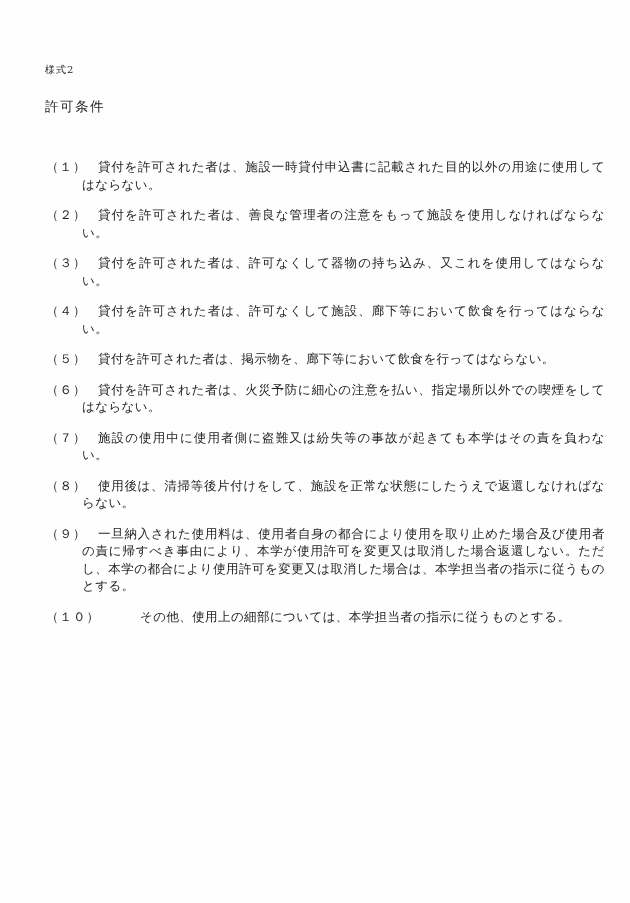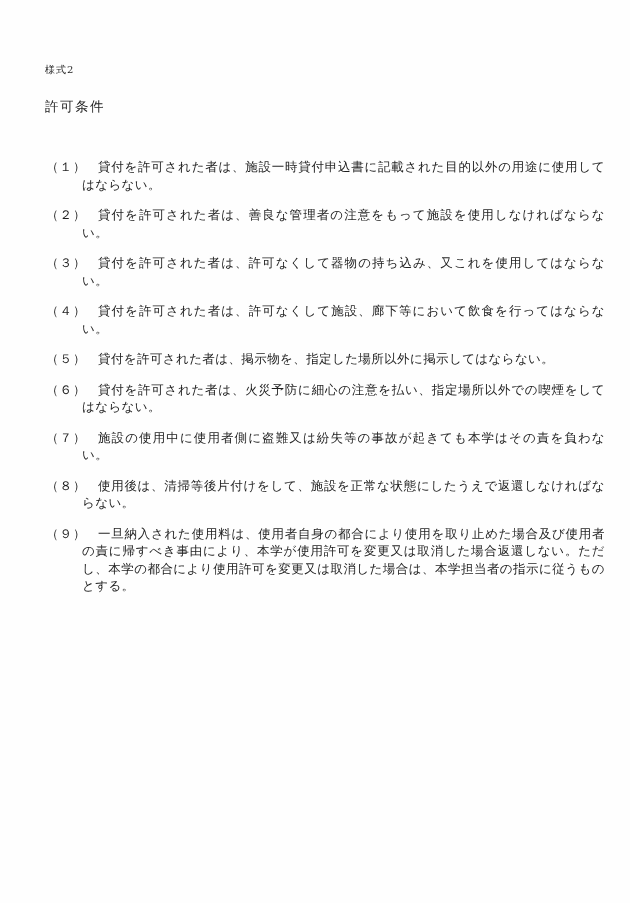--- a/index.html
+++ b/index.html
@@ -89,28 +89,31 @@
       <li class="condition">
     <span class="num">（２）</span><span class="text">貸付を許可された者は、善良な管理者の注意をもって施設を使用しなければならない。</span>
   </li>
       <li class="condition">
     <span class="num">（３）</span><span class="text">貸付を許可された者は、許可なくして器物の持ち込み、又これを使用してはならない。</span>
   </li>
       <li class="condition">
     <span class="num">（４）</span><span class="text">貸付を許可された者は、許可なくして施設、廊下等において飲食を行ってはならない。</span>
   </li>
       <li class="condition">
-    <span class="num">（５）</span><span class="text">貸付を許可された者は、掲示物を、指定した場所以外に掲示してはならない。</span>
+    <span class="num">（５）</span><span class="text">貸付を許可された者は、掲示物を、廊下等において飲食を行ってはならない。</span>
   </li>
       <li class="condition">
     <span class="num">（６）</span><span class="text">貸付を許可された者は、火災予防に細心の注意を払い、指定場所以外での喫煙をしてはならない。</span>
   </li>
       <li class="condition">
     <span class="num">（７）</span><span class="text">施設の使用中に使用者側に盗難又は紛失等の事故が起きても本学はその責を負わない。</span>
   </li>
       <li class="condition">
     <span class="num">（８）</span><span class="text">使用後は、清掃等後片付けをして、施設を正常な状態にしたうえで返還しなければならない。</span>
   </li>
       <li class="condition">
     <span class="num">（９）</span><span class="text">一旦納入された使用料は、使用者自身の都合により使用を取り止めた場合及び使用者の責に帰すべき事由により、本学が使用許可を変更又は取消した場合返還しない。ただし、本学の都合により使用許可を変更又は取消した場合は、本学担当者の指示に従うものとする。</span>
   </li>
+      <li class="condition num-wide">
+    <span class="num">（１０）</span><span class="text">その他、使用上の細部については、本学担当者の指示に従うものとする。</span>
+  </li>
     </ol>
 </div>
 
 </body></html>

